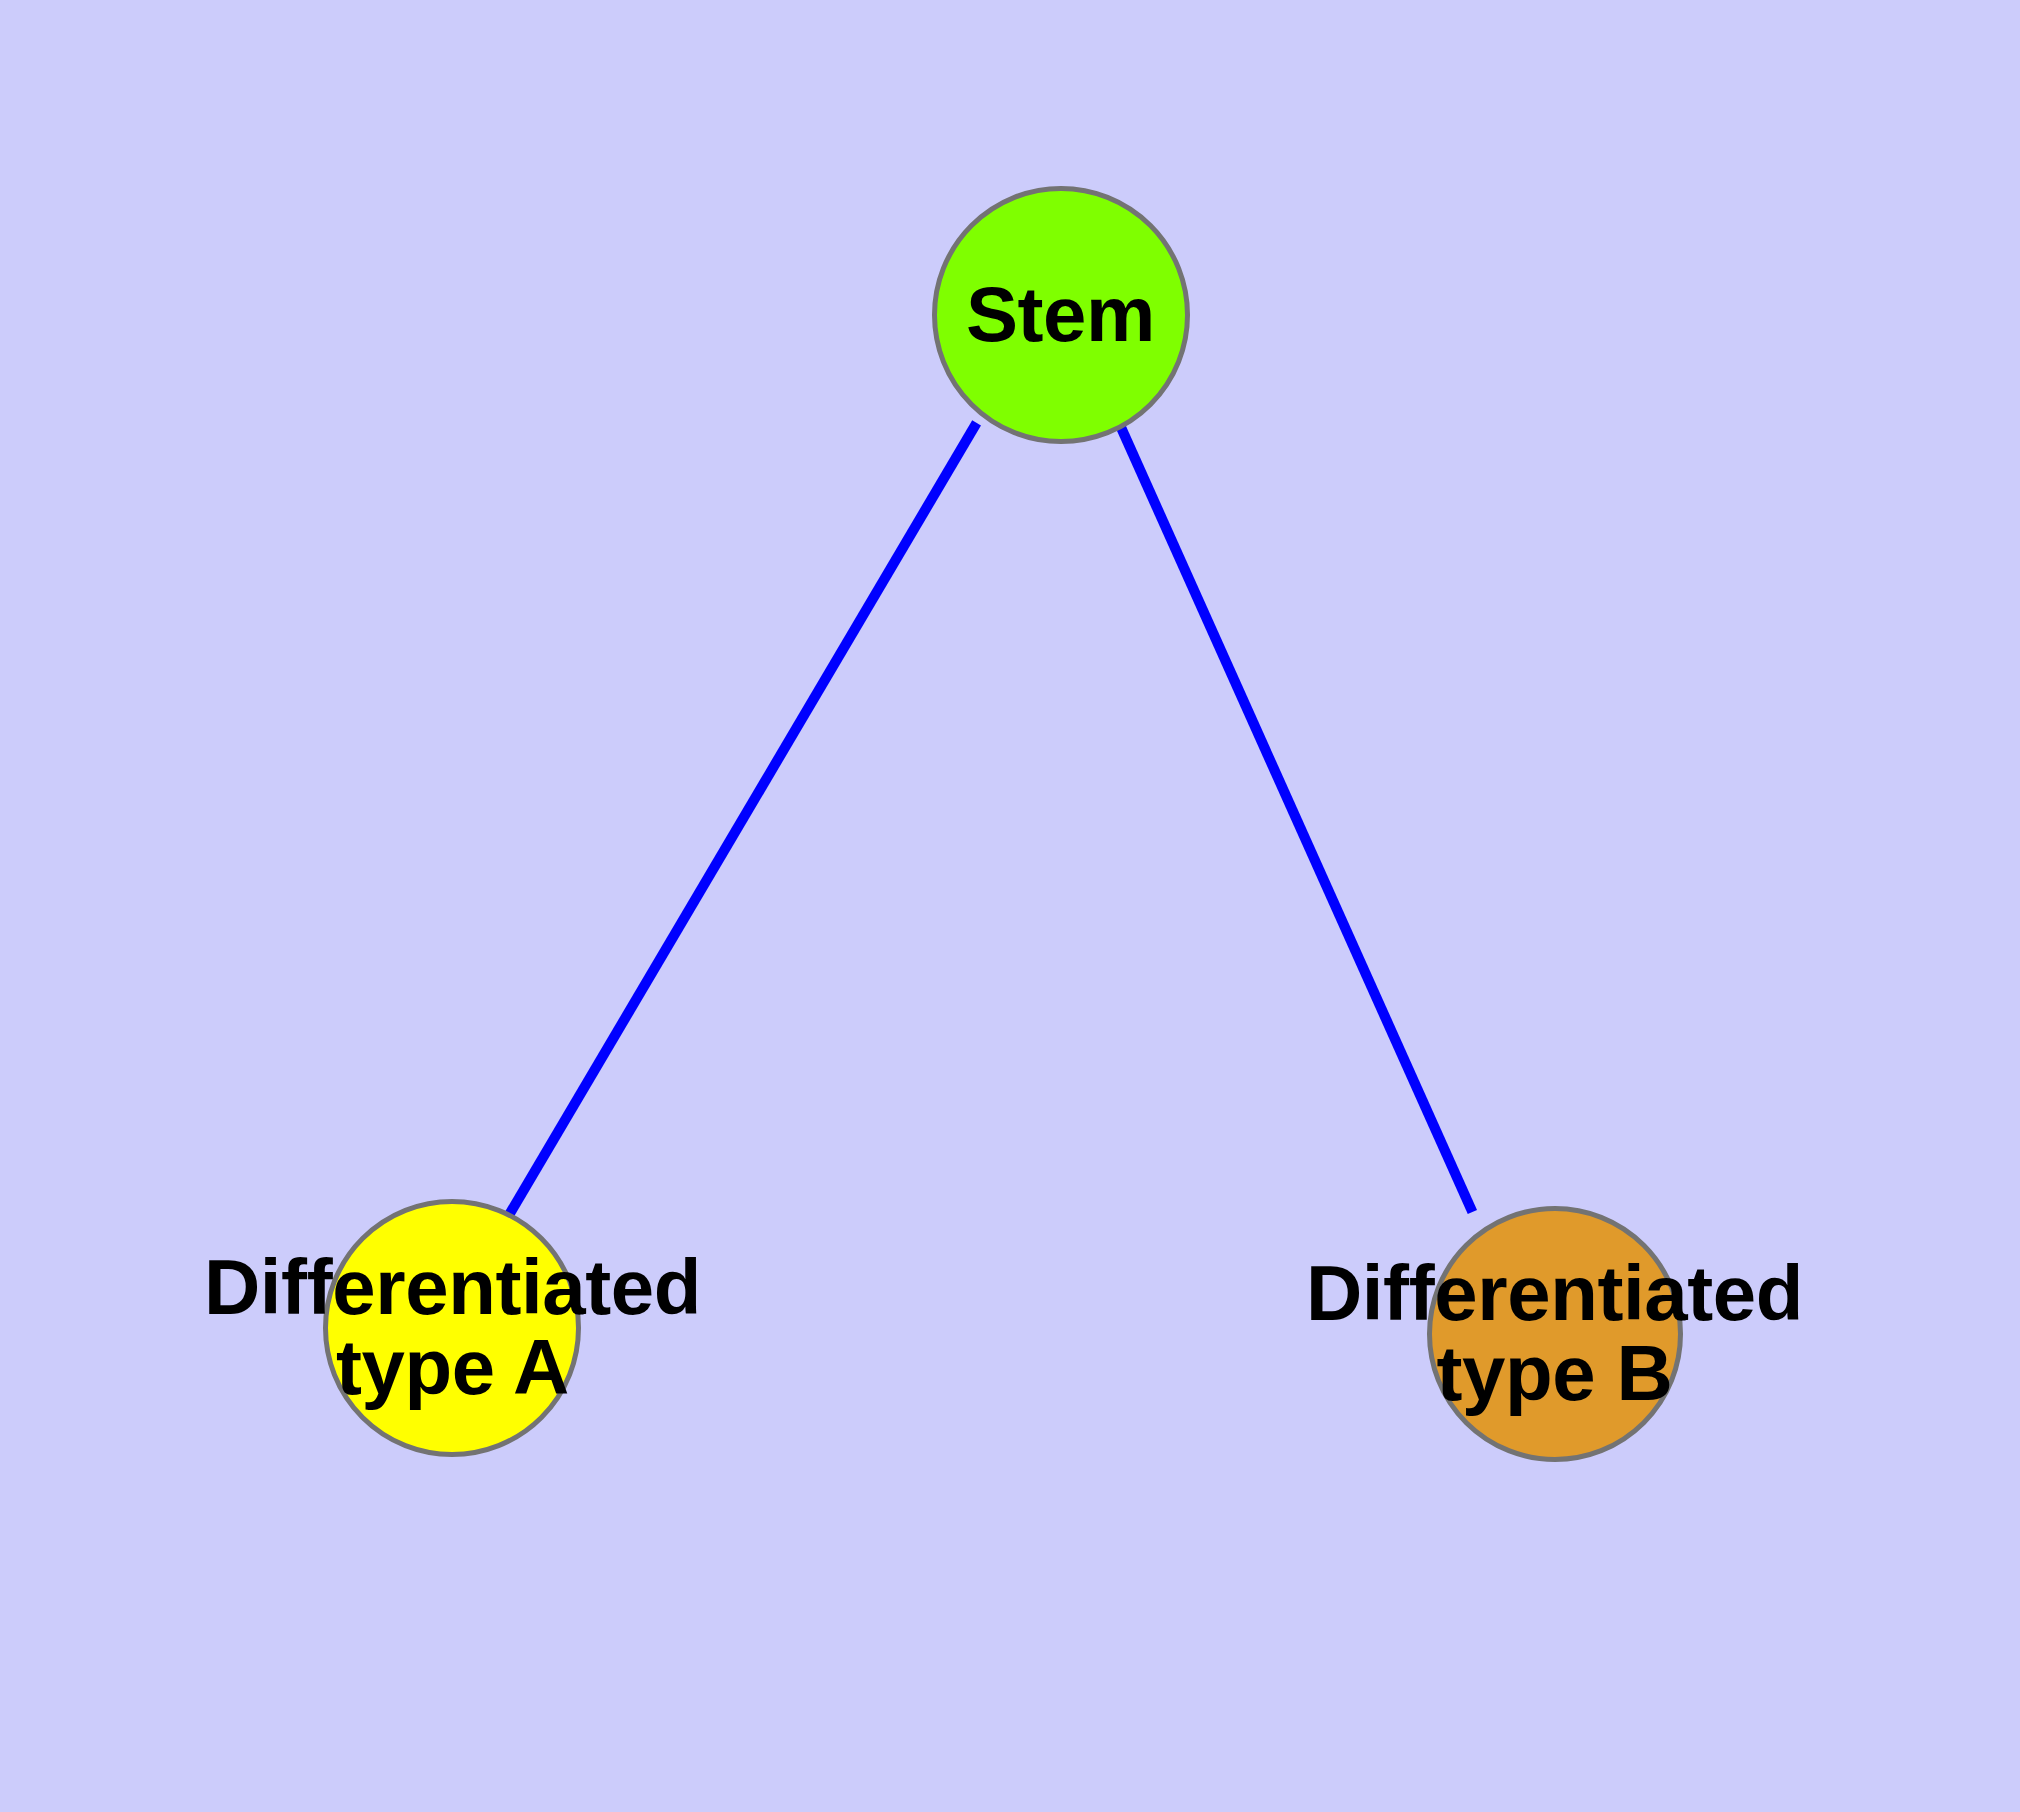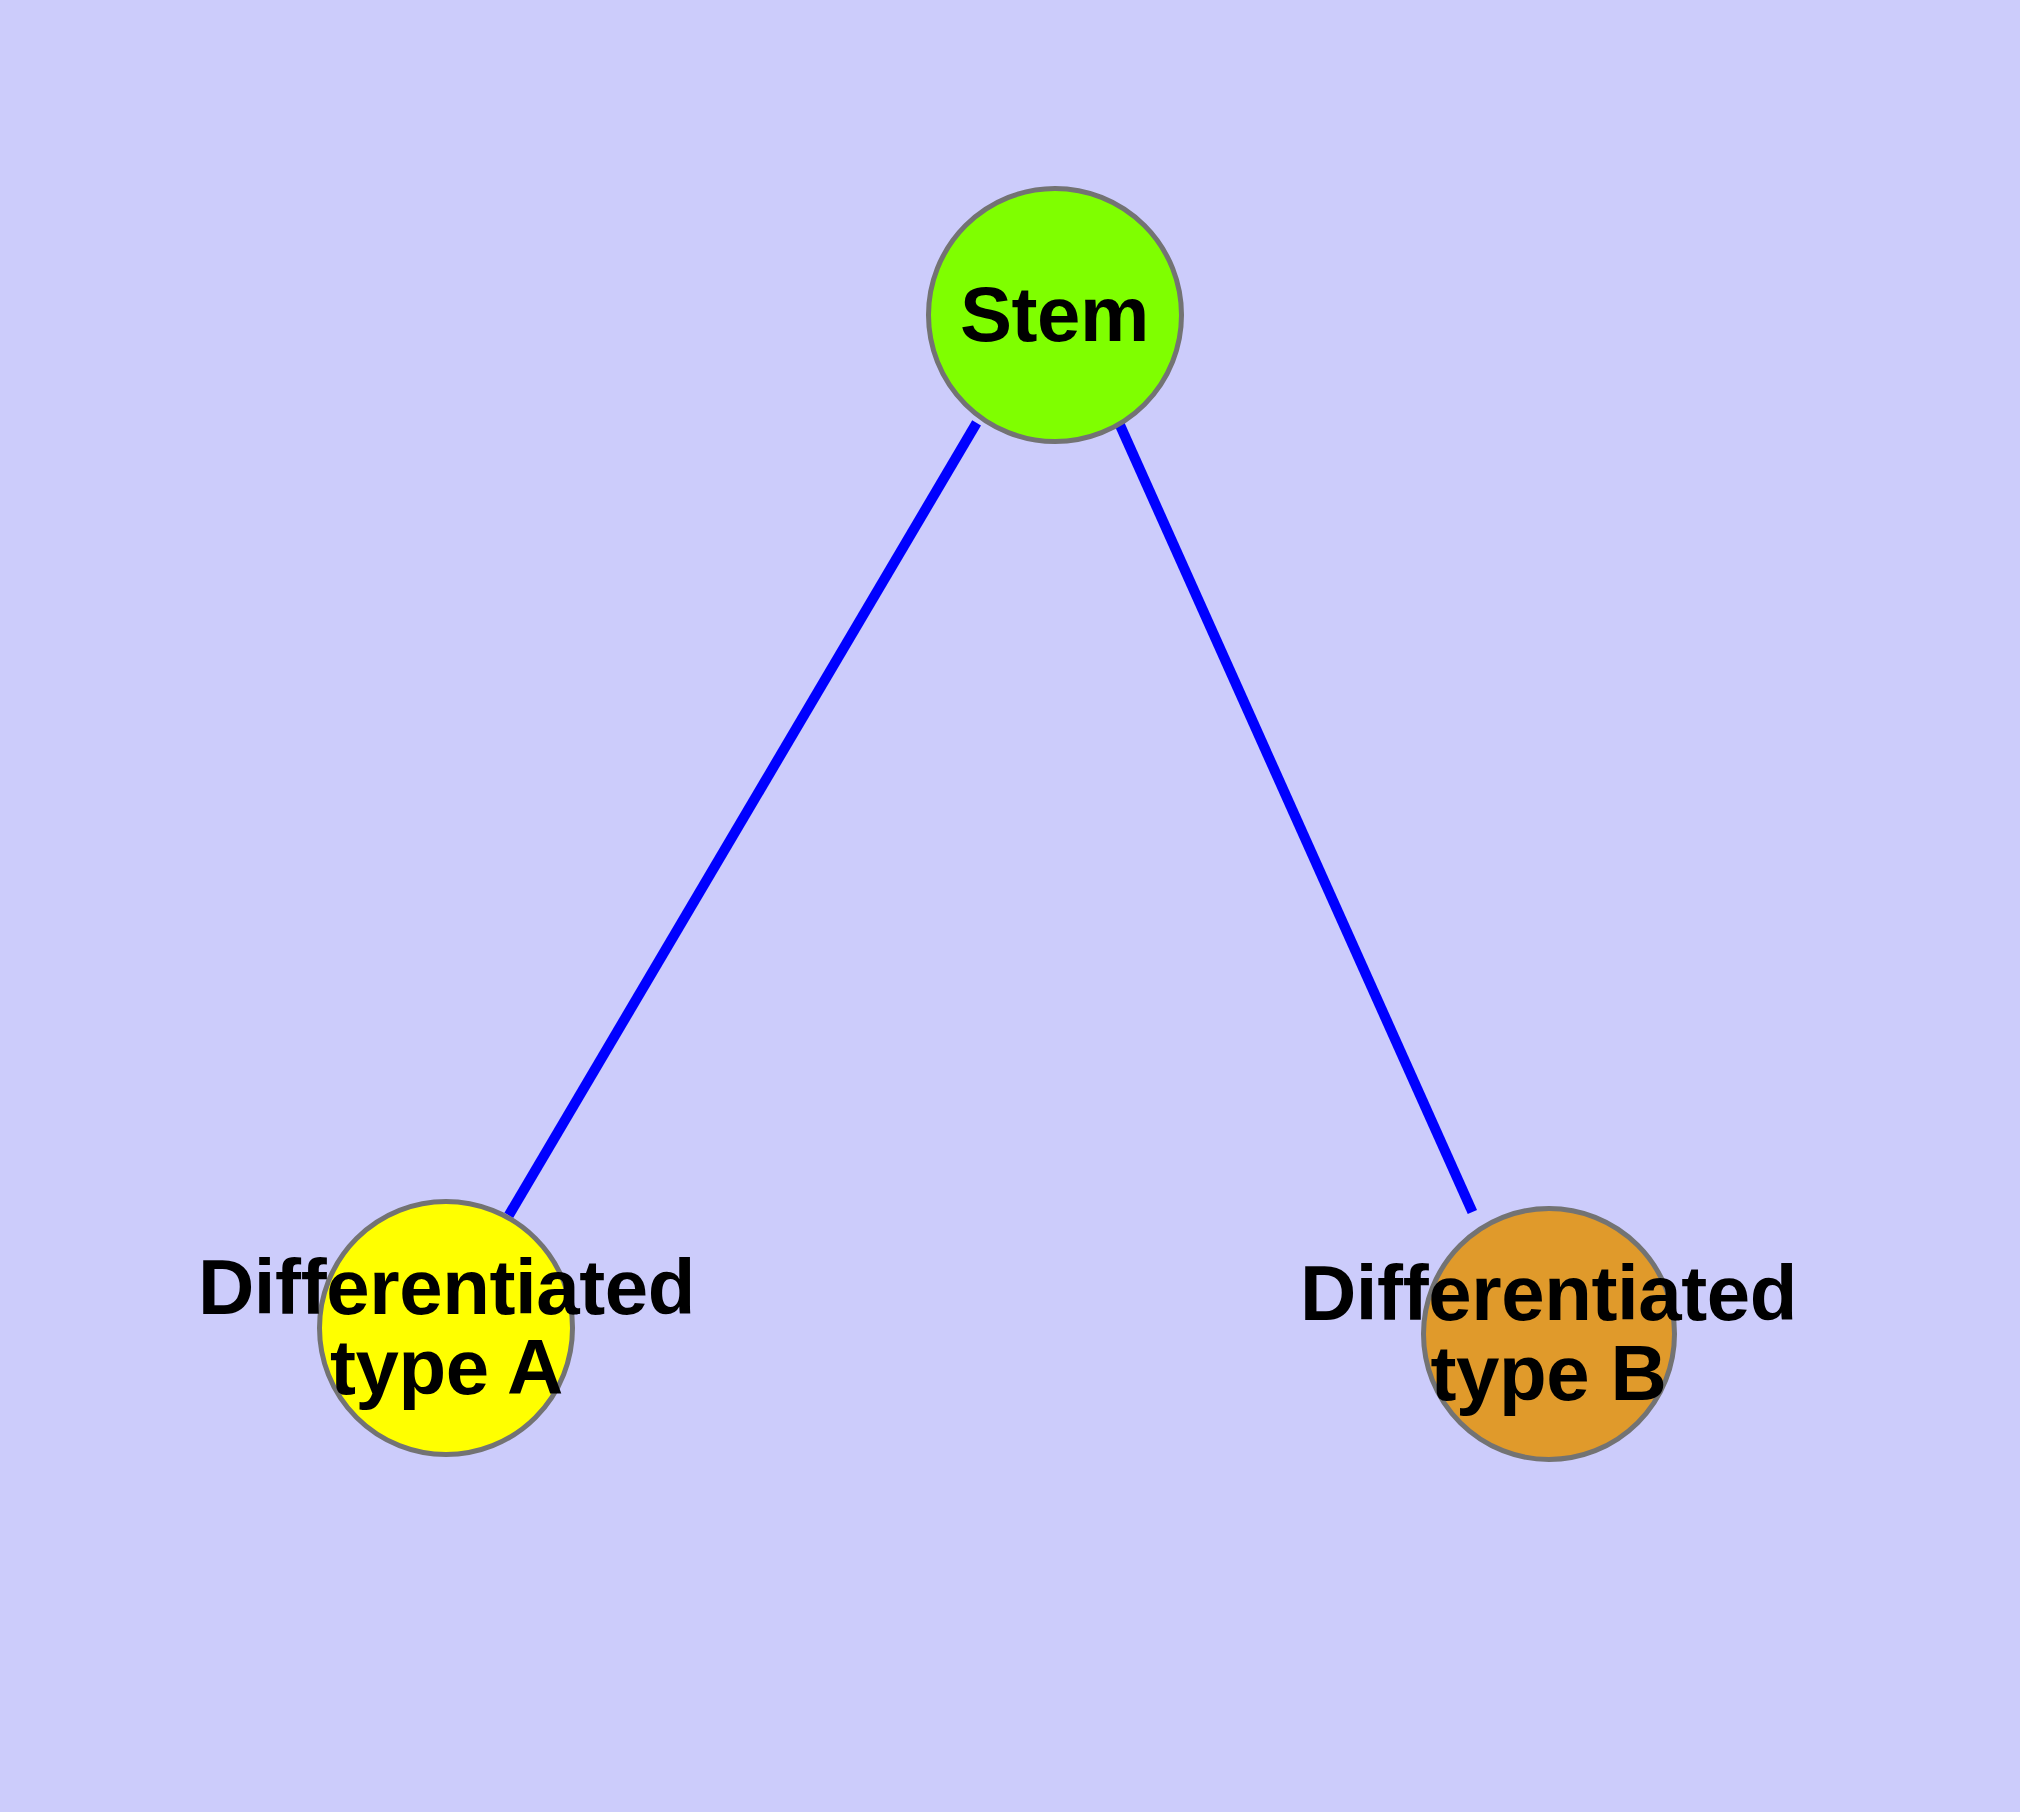--- a/index.html
+++ b/index.html
@@ -22,21 +22,21 @@
   }
   #edge-layer {
     position: absolute;
     left: 0;
     top: 0;
     width: 2021px;
     height: 1812px;
   }
   #node-layer {
     position: absolute;
-    left: 8px;
+    left: 14px;
     top: 0;
     width: 1606px;
     height: 1812px;
   }
   .node {
     position: absolute;
     border-radius: 50%;
     box-sizing: border-box;
     border: 5.1px solid #737373;
   }

